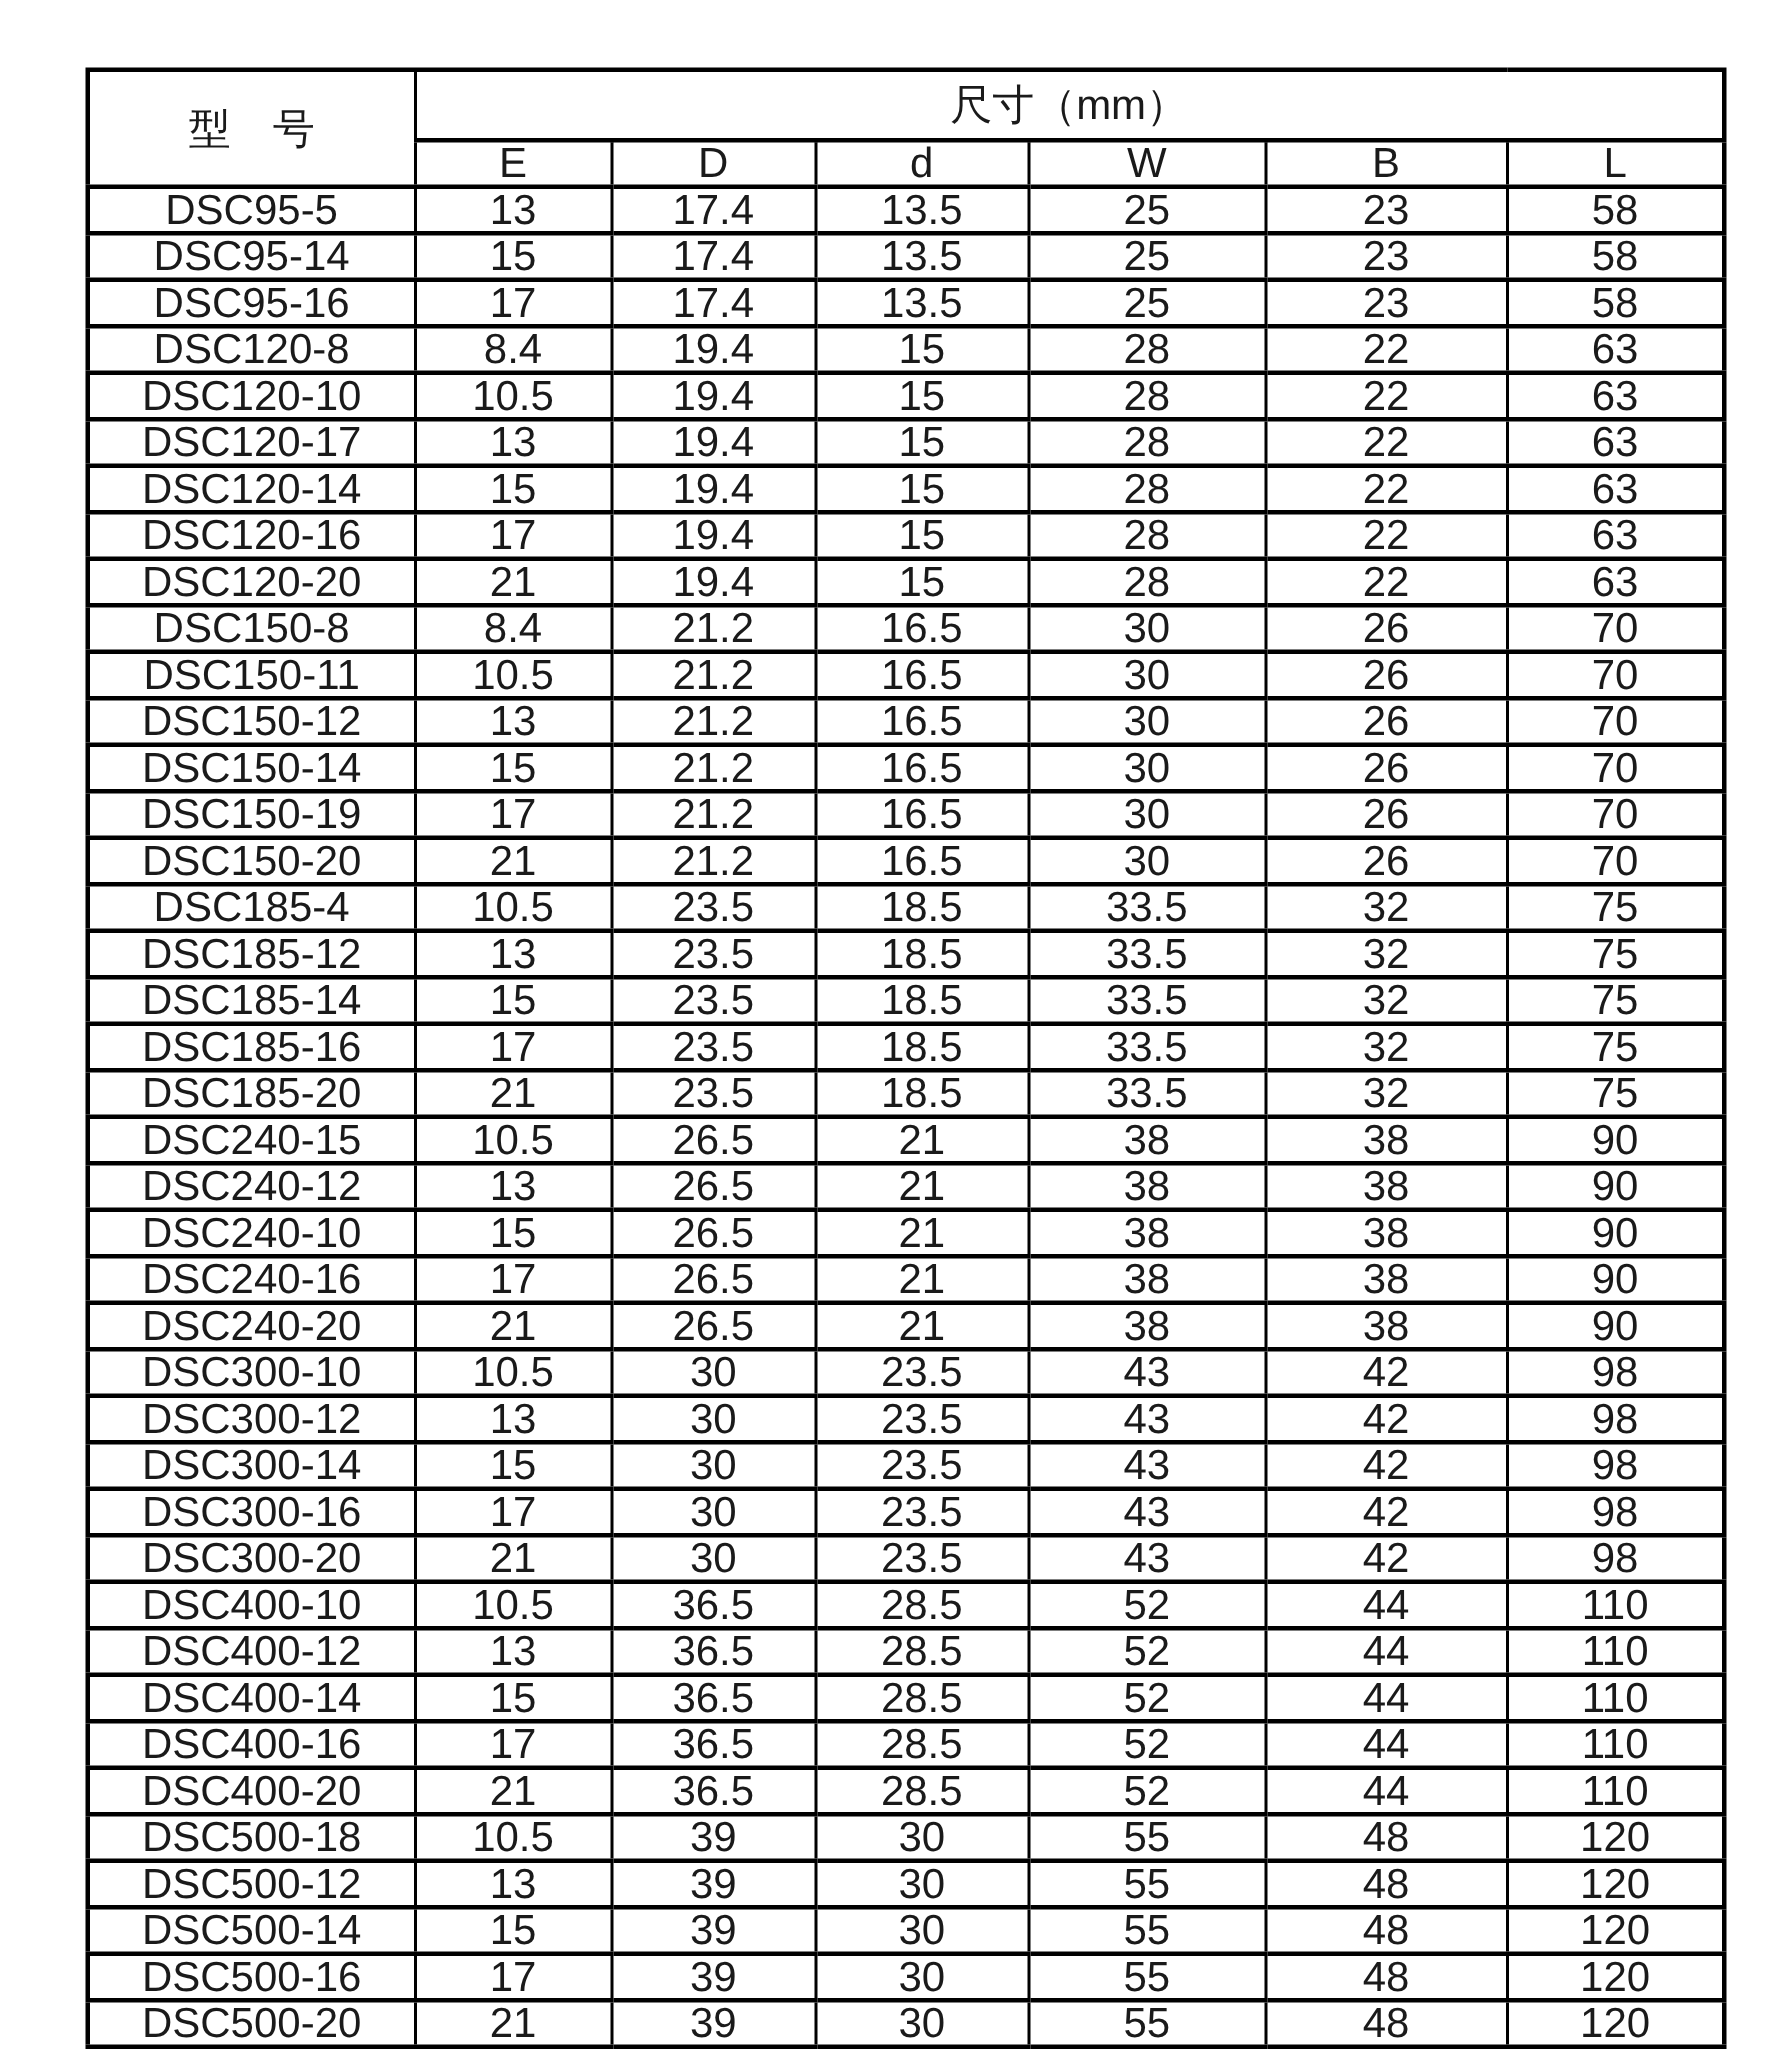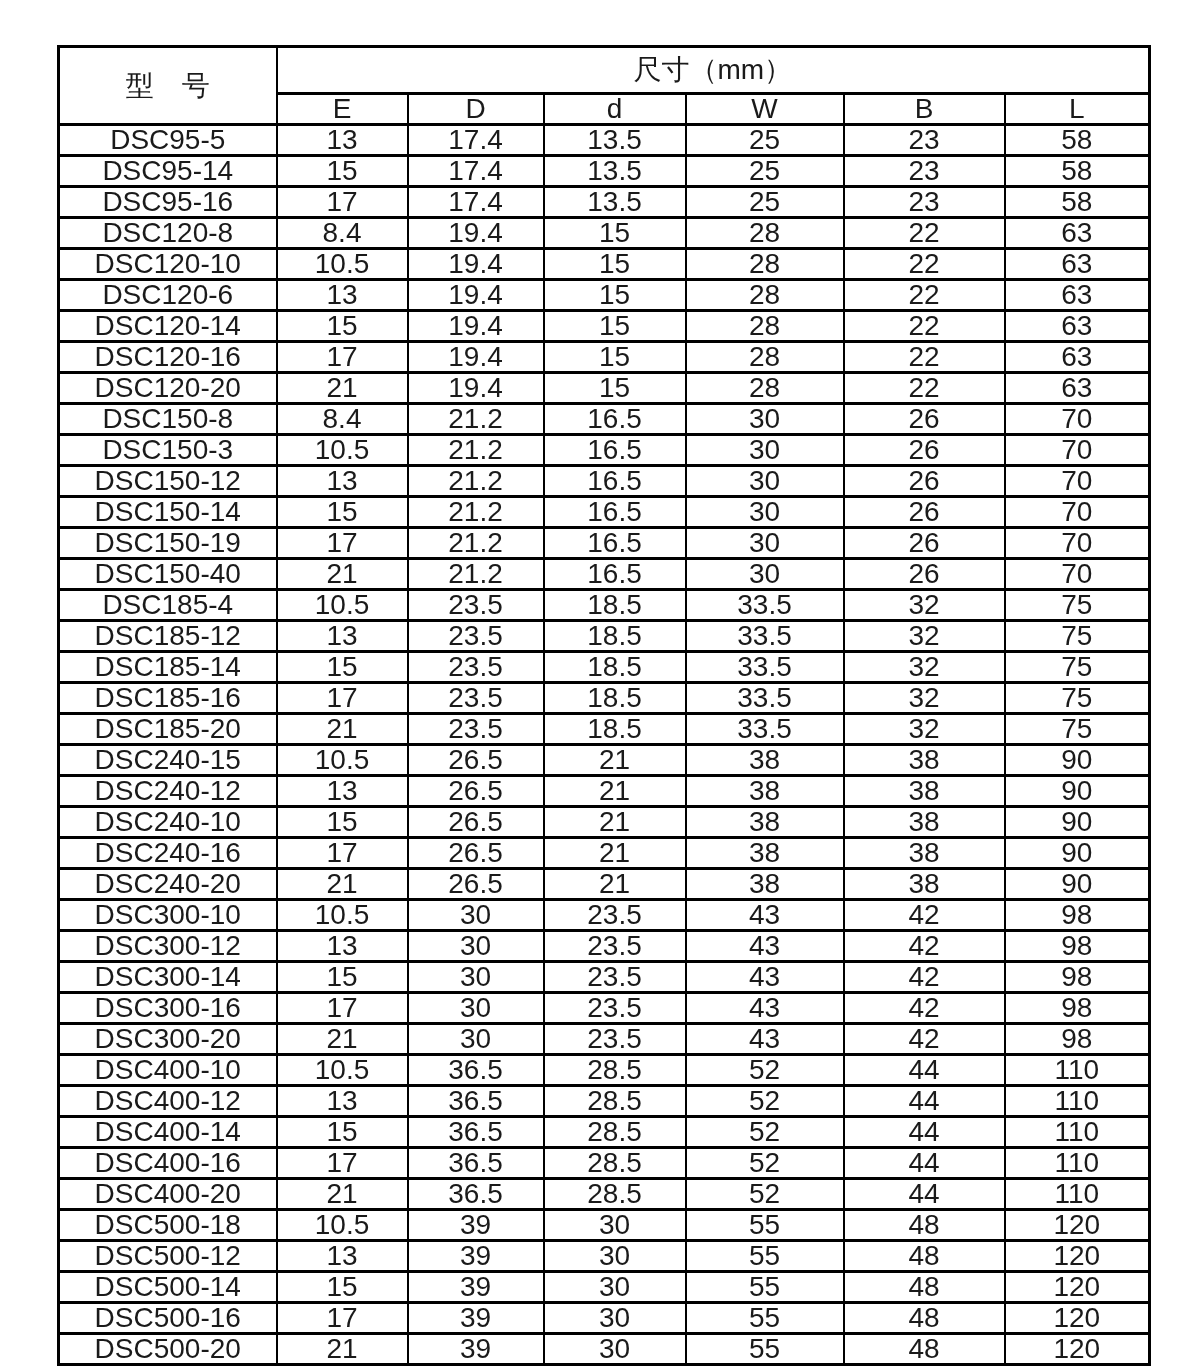--- a/index.html
+++ b/index.html
@@ -125,21 +125,21 @@
         <tr>
           <td>DSC120-10</td>
           <td>10.5</td>
           <td>19.4</td>
           <td>15</td>
           <td>28</td>
           <td>22</td>
           <td>63</td>
         </tr>
         <tr>
-          <td>DSC120-6</td>
+          <td>DSC120-17</td>
           <td>13</td>
           <td>19.4</td>
           <td>15</td>
           <td>28</td>
           <td>22</td>
           <td>63</td>
         </tr>
         <tr>
           <td>DSC120-14</td>
           <td>15</td>
@@ -170,21 +170,21 @@
         <tr>
           <td>DSC150-8</td>
           <td>8.4</td>
           <td>21.2</td>
           <td>16.5</td>
           <td>30</td>
           <td>26</td>
           <td>70</td>
         </tr>
         <tr>
-          <td>DSC150-3</td>
+          <td>DSC150-11</td>
           <td>10.5</td>
           <td>21.2</td>
           <td>16.5</td>
           <td>30</td>
           <td>26</td>
           <td>70</td>
         </tr>
         <tr>
           <td>DSC150-12</td>
           <td>13</td>
@@ -206,21 +206,21 @@
         <tr>
           <td>DSC150-19</td>
           <td>17</td>
           <td>21.2</td>
           <td>16.5</td>
           <td>30</td>
           <td>26</td>
           <td>70</td>
         </tr>
         <tr>
-          <td>DSC150-40</td>
+          <td>DSC150-20</td>
           <td>21</td>
           <td>21.2</td>
           <td>16.5</td>
           <td>30</td>
           <td>26</td>
           <td>70</td>
         </tr>
         <tr>
           <td>DSC185-4</td>
           <td>10.5</td>

